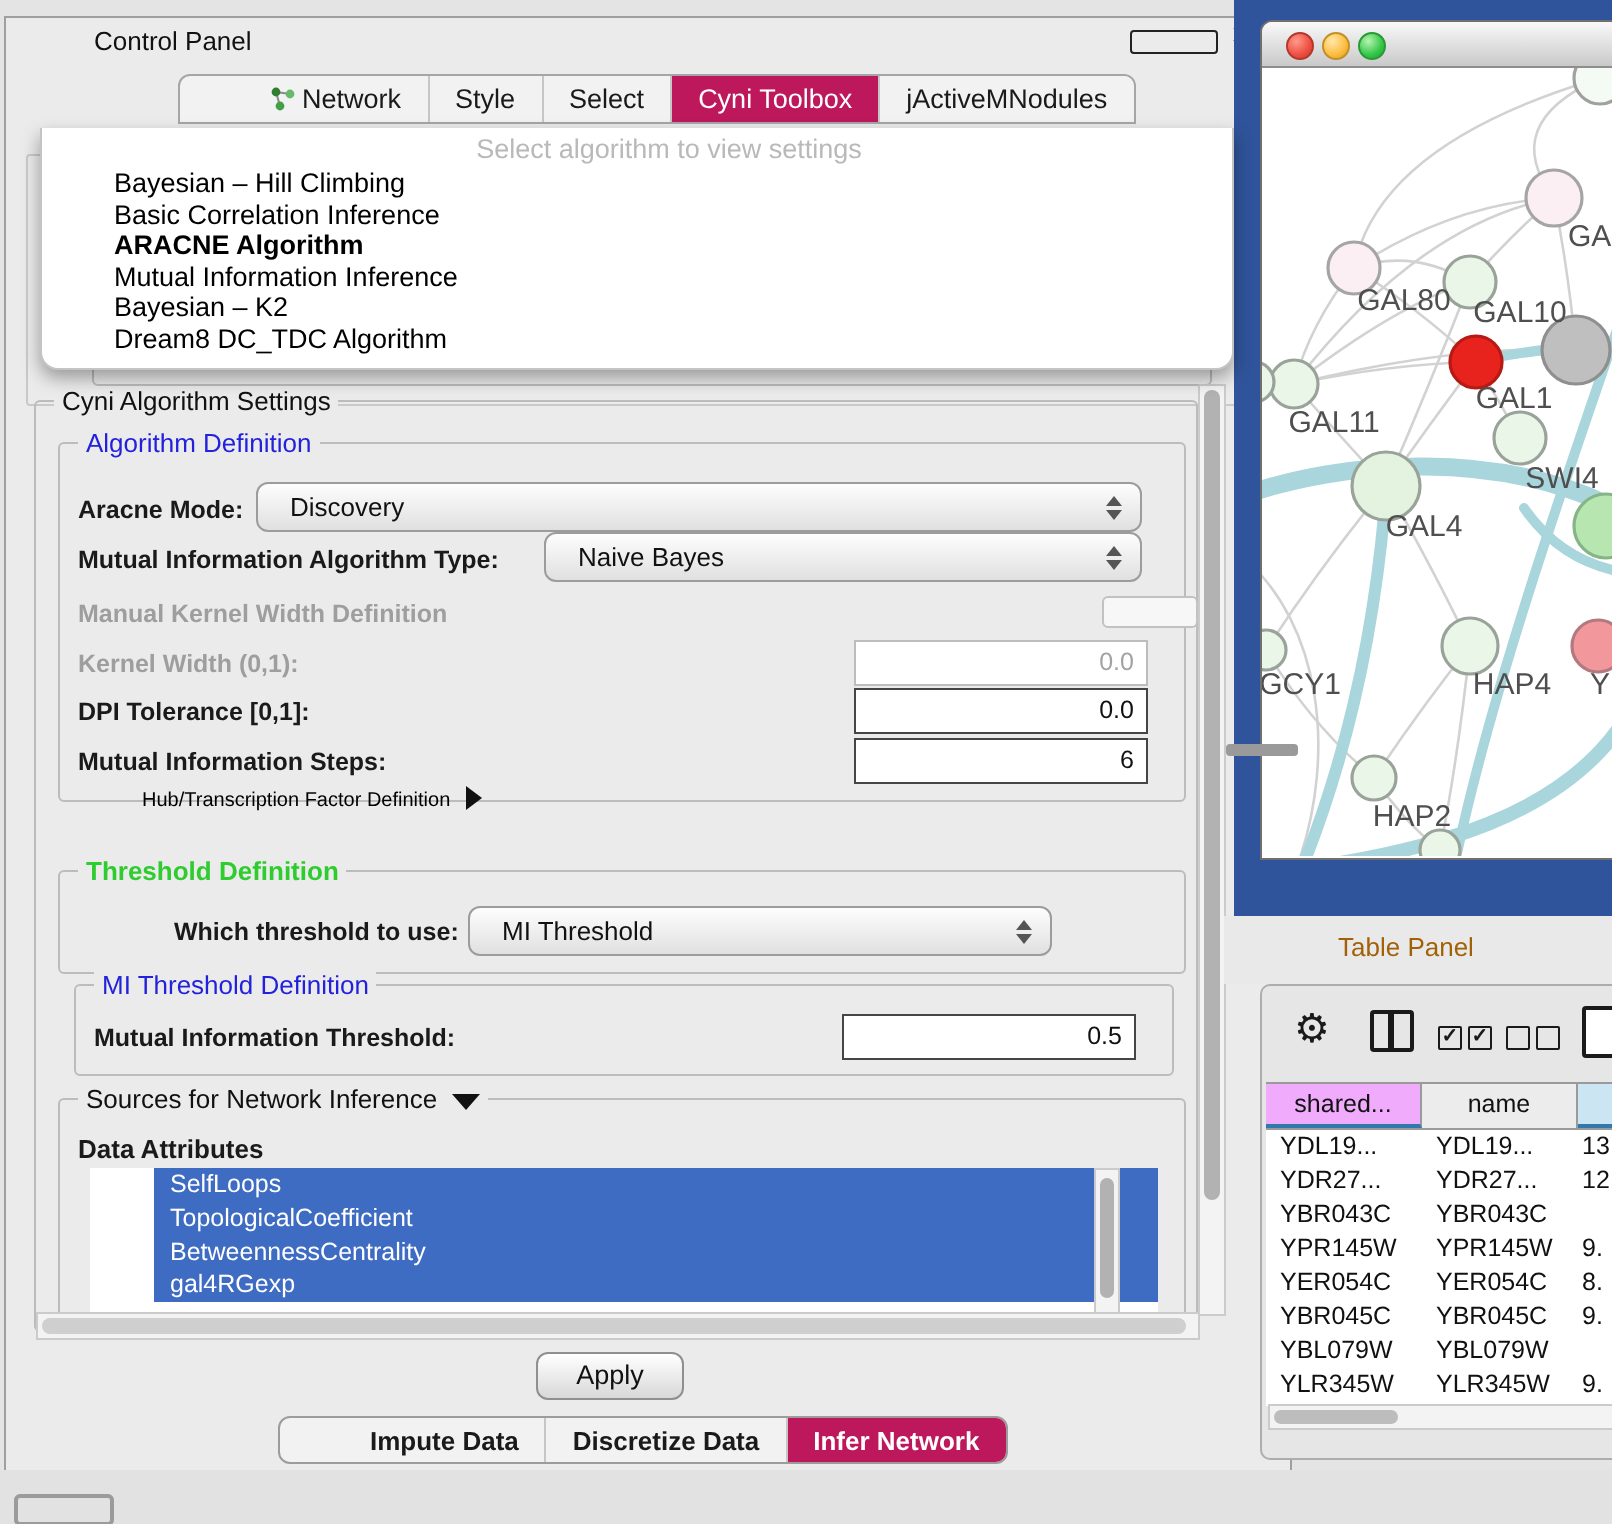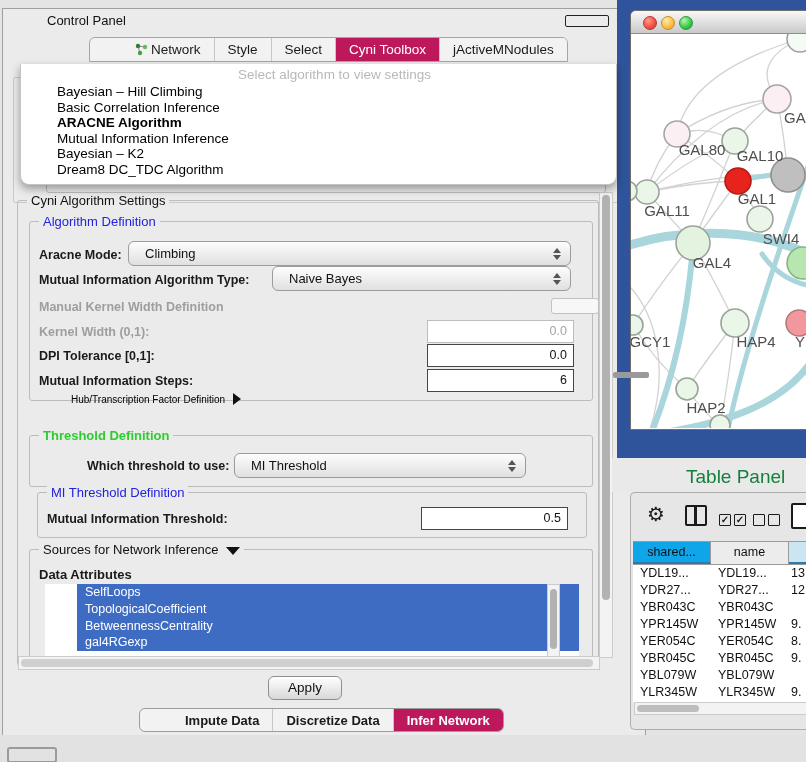--- a/index.html
+++ b/index.html
@@ -124,21 +124,21 @@
 
     <div class="gb" style="left:14px;top:191px;width:580px;height:464px;">
       <span class="gbt">Cyni Algorithm Settings</span>
     </div>
 
     <div class="gb" style="left:26px;top:212px;width:562px;height:178px;">
       <span class="gbt" style="color:#2222dd;">Algorithm Definition</span>
     </div>
     <div class="lbl" style="left:36px;top:239px;">Aracne Mode:</div>
     <div class="combo" style="left:125px;top:232px;width:443px;height:25px;box-sizing:border-box;">
-      <span>Climbing</span>
+      <span>Discovery</span>
       <span class="steppers">
           <i class="tri-up"></i>
           <i class="tri-dn"></i>
         </span>
     </div>
     <div class="lbl" style="left:36px;top:264px;">Mutual Information Algorithm Type:</div>
     <div class="combo" style="left:269px;top:257px;width:299px;height:25px;box-sizing:border-box;">
       <span>Naive Bayes</span>
       <span class="steppers">
           <i class="tri-up"></i>
@@ -268,36 +268,36 @@
         <text x="150" y="210" text-anchor="middle" class="netlabel">SWI4</text>
         <text x="81" y="234" text-anchor="middle" class="netlabel">GAL4</text>
         <text x="19" y="313" text-anchor="middle" class="netlabel">GCY1</text>
         <text x="125" y="313" text-anchor="middle" class="netlabel">HAP4</text>
         <text x="164" y="313" text-anchor="start" class="netlabel">Y</text>
         <text x="75" y="379" text-anchor="middle" class="netlabel">HAP2</text>
       </svg>
   </div>
 
   <div id="tablestrip" class="abs">
-    <div class="abs" style="left:25px;top:8px;font-size:19px;color:#15803d;margin-left:17px;">Table Panel</div>
+    <div class="abs" style="left:25px;top:8px;font-size:13px;color:#a16207;">Table Panel</div>
   </div>
 
   <div id="tablewin" class="abs">
 
     <div class="ticon" style="left:16px;top:9px;font-size:20px;font-family:'DejaVu Sans',sans-serif;">⚙</div>
     <div class="ticon" style="left:54px;top:12px;width:18px;height:17px;border:2.5px solid #1a1a1a;border-radius:2px;">
       <div style="position:absolute;left:7px;top:0;width:2.5px;height:100%;background:#1a1a1a;"></div>
     </div>
     <div class="ticon" style="left:88px;top:17px;"><span class="chk">✓</span><span class="chk">✓</span></div>
     <div class="ticon" style="left:122px;top:17px;"><span class="chk"></span><span class="chk"></span></div>
     <div class="ticon" style="left:160px;top:10px;width:22px;height:22px;border:2.5px solid #1a1a1a;border-radius:2px;background:#fff;"></div>
 
     <div id="tbl">
       <div class="th-row" id="tbl-head">
-          <div class="th" style="width: 78px; background: #0ea5e9; border-bottom: 2px solid rgb(49, 120, 173);">shared...</div>
+          <div class="th" style="width: 78px; background: #f0abfc; border-bottom: 2px solid rgb(49, 120, 173);">shared...</div>
           <div class="th" style="width: 78px; background: rgb(236, 236, 236);">name</div>
           <div class="th" style="width: 18px; background: rgb(203, 230, 242); border-bottom: 2px solid rgb(49, 120, 173);"></div>
         </div>
       <div id="tbl-body" style="overflow:hidden;height:138px;">
           <div class="td-row">
             <div class="td" style="width: 78px; padding-left: 7px;">YDL19...</div>
             <div class="td" style="width: 78px; padding-left: 7px;">YDL19...</div>
             <div class="td" style="width: 18px; padding-left: 2px;">13</div>
           </div>
           <div class="td-row">

